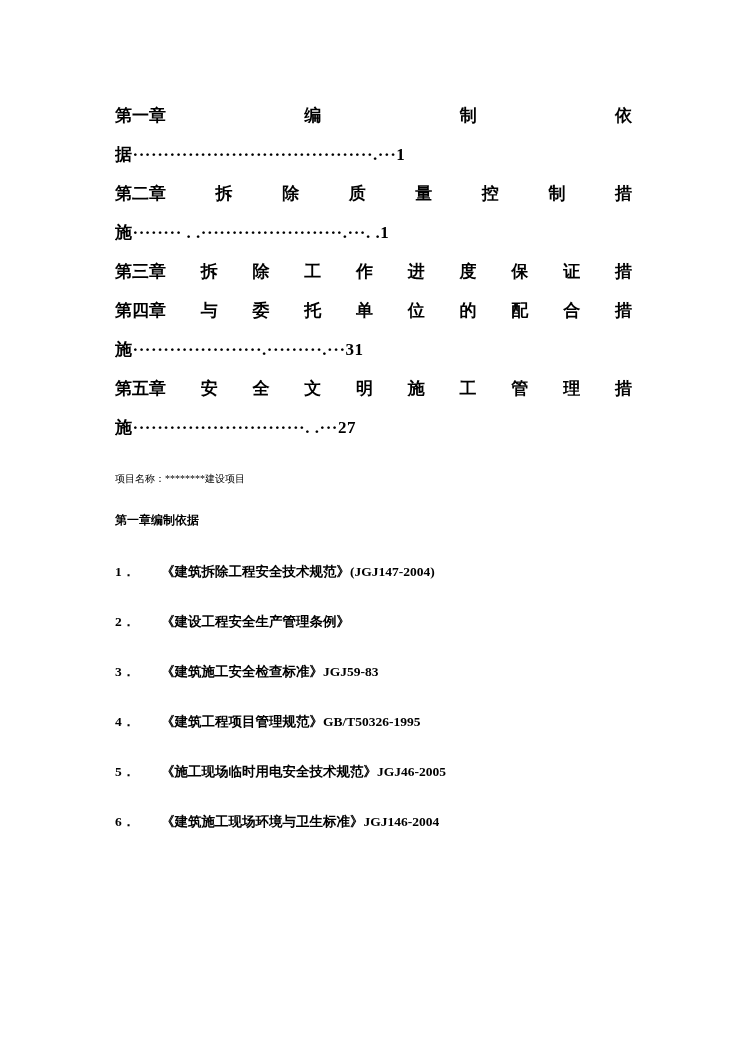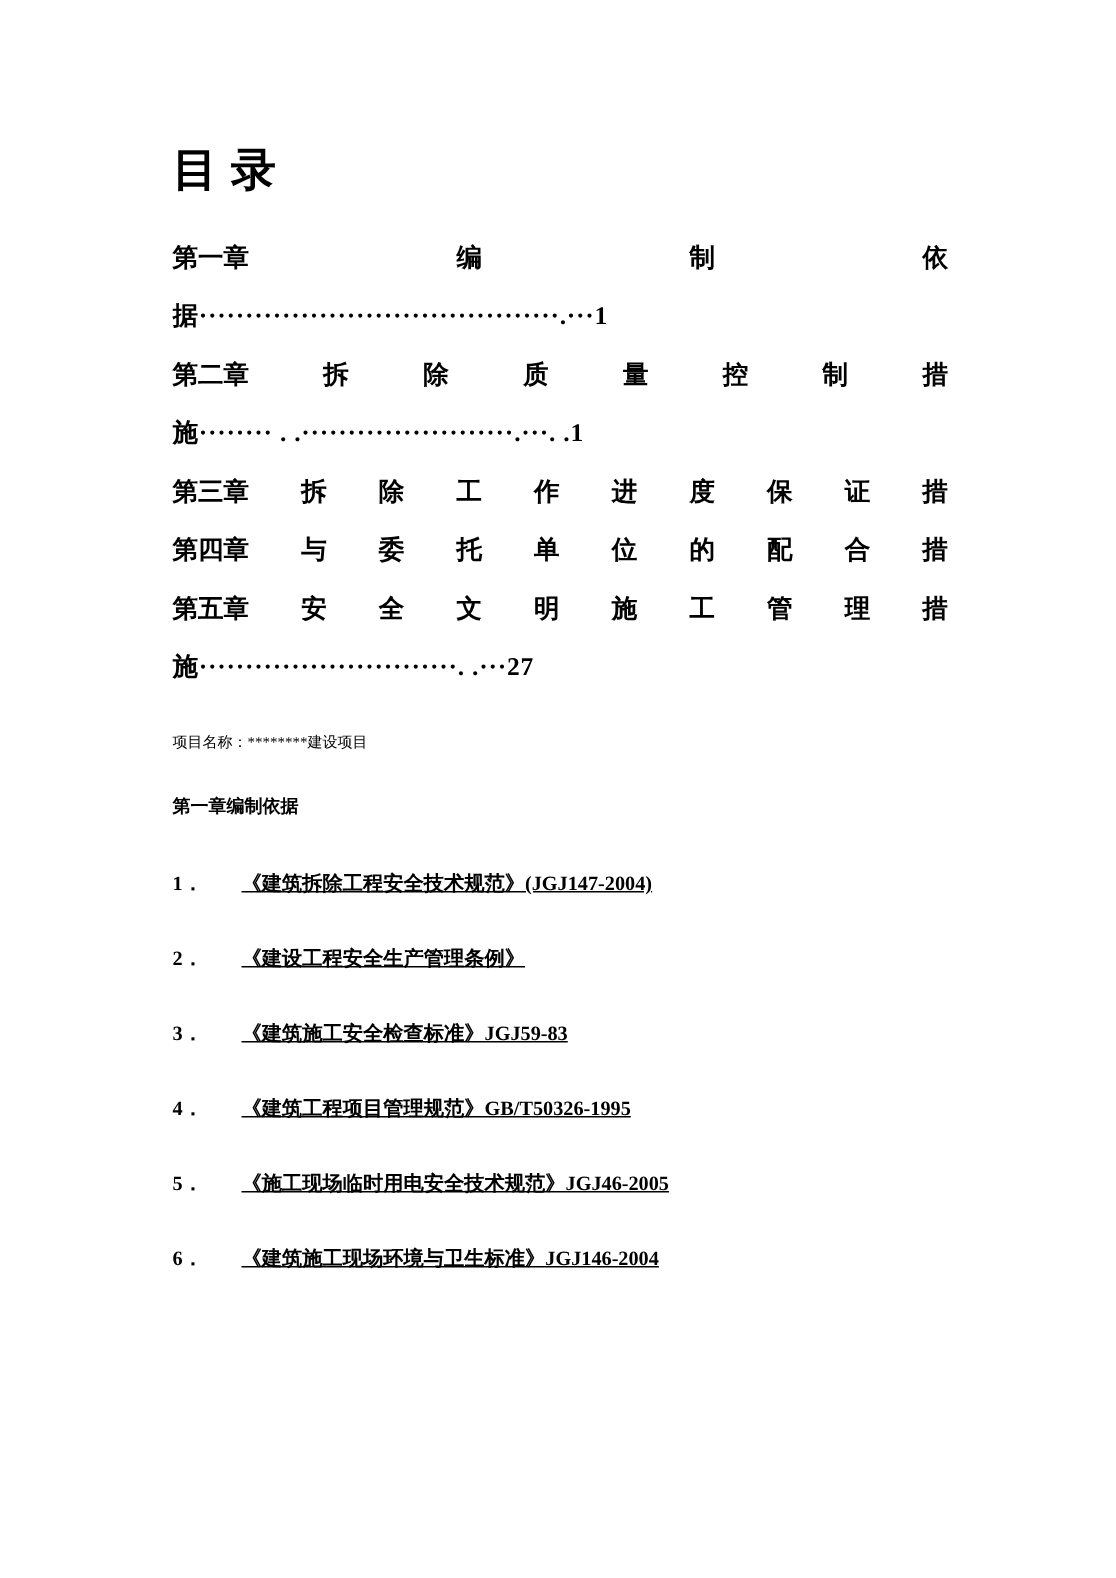--- a/index.html
+++ b/index.html
@@ -69,28 +69,27 @@
   .ref-item {
     display: flex;
     font-size: 13.5px;
     font-weight: bold;
     line-height: 18px;
     margin-top: 32px;
   }
   .ref-num {
     flex: 0 0 46px;
   }
-  .ref-text { flex: 1; text-decoration: underline; }
+  .ref-text { flex: 1; }
 </style>
 </head>
 <body>
 
 <div class="page">
 
-  <h1 class="doc-title">目录</h1>
 
   <div class="toc">
 
     <div class="toc-entry">
       <div class="toc-line1">
         <span>第一章</span>
         <span>编</span>
         <span>制</span>
         <span>依</span>
       </div>
@@ -132,20 +131,21 @@
         <span>与</span>
         <span>委</span>
         <span>托</span>
         <span>单</span>
         <span>位</span>
         <span>的</span>
         <span>配</span>
         <span>合</span>
         <span>措</span>
       </div>
+      <div class="toc-line2">施·····················.·········.···31</div>
     </div>
 
     <div class="toc-entry">
       <div class="toc-line1">
         <span>第五章</span>
         <span>安</span>
         <span>全</span>
         <span>文</span>
         <span>明</span>
         <span>施</span>

